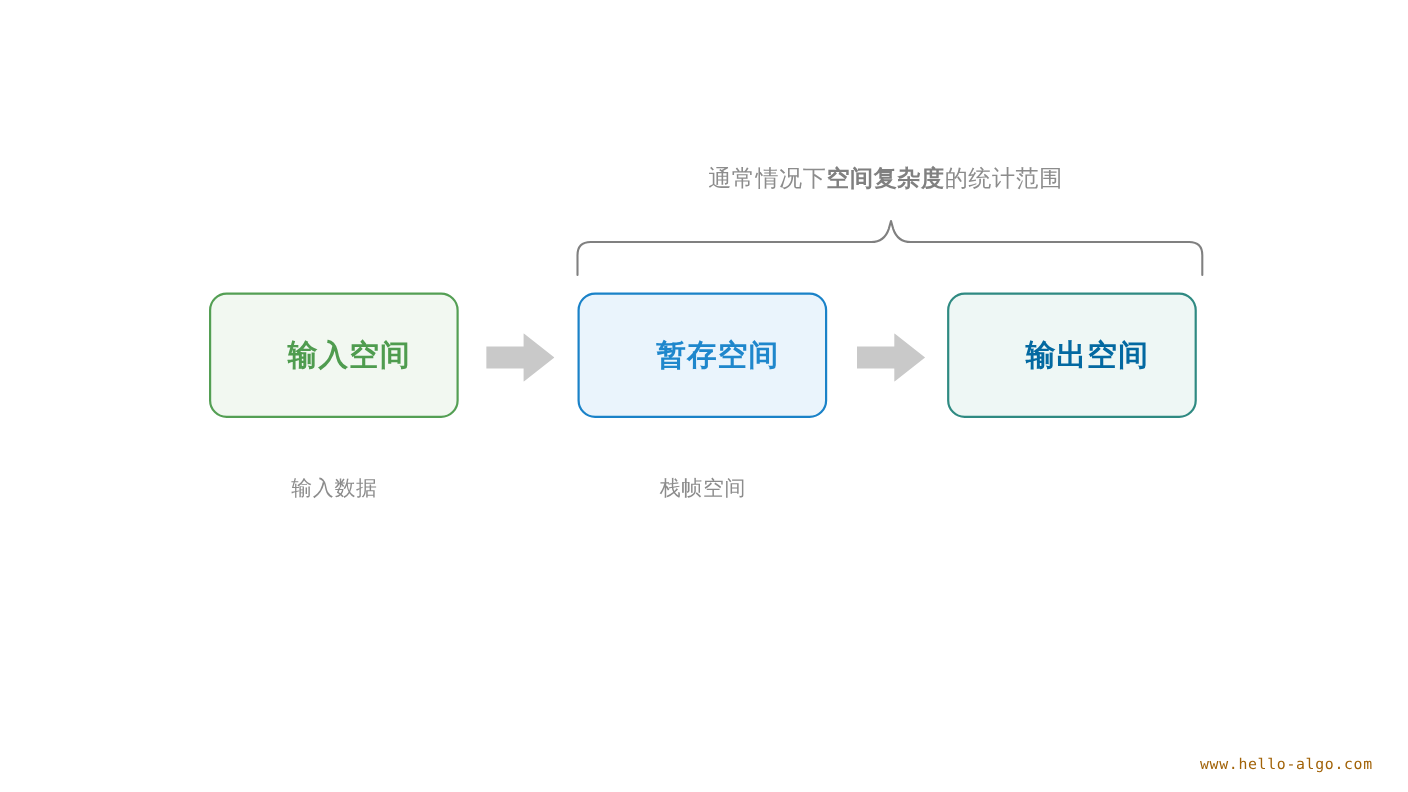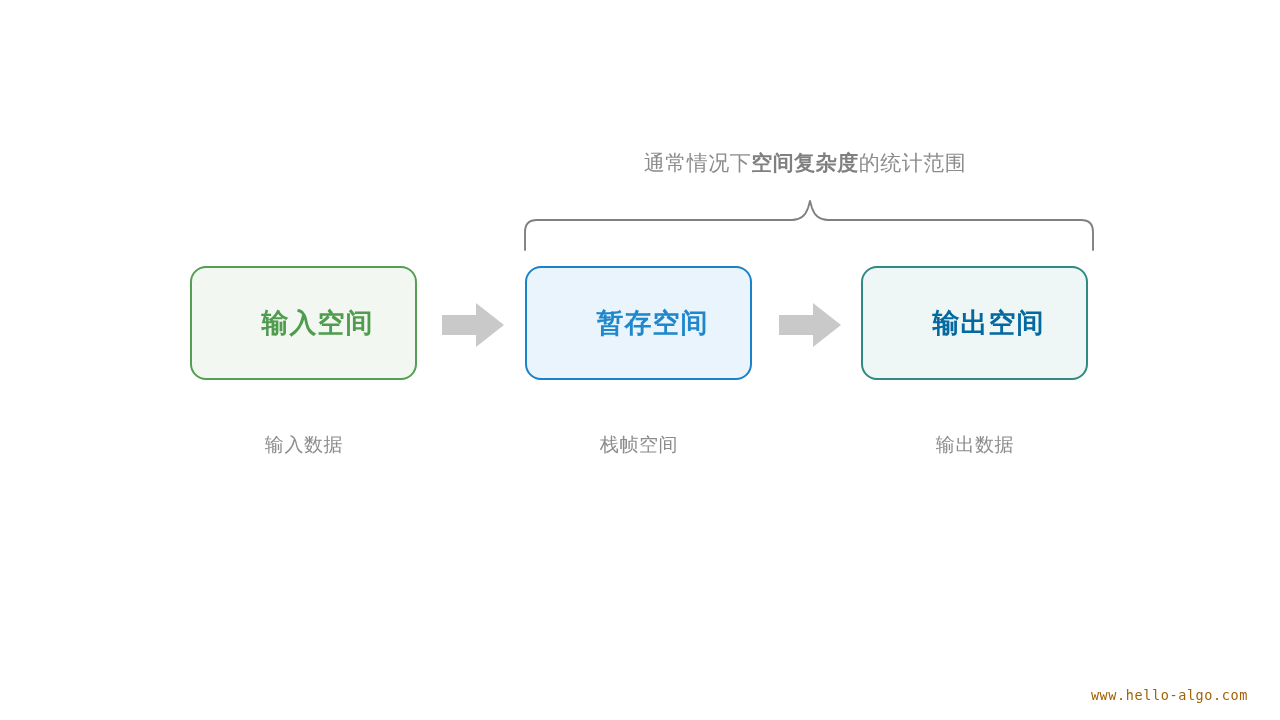--- a/index.html
+++ b/index.html
@@ -186,19 +186,16 @@
   </div>
 
   <div class="sublabels" id="sub-input">
     <div>输入数据</div>
   </div>
 
   <div class="sublabels" id="sub-temp">
     <div>栈帧空间</div>
   </div>
 
-  <div class="sublabels" id="sub-output">
-    <div>输出数据</div>
-  </div>
 
   <div id="watermark">www.hello-algo.com</div>
 
 </div>
 
 </body></html>

